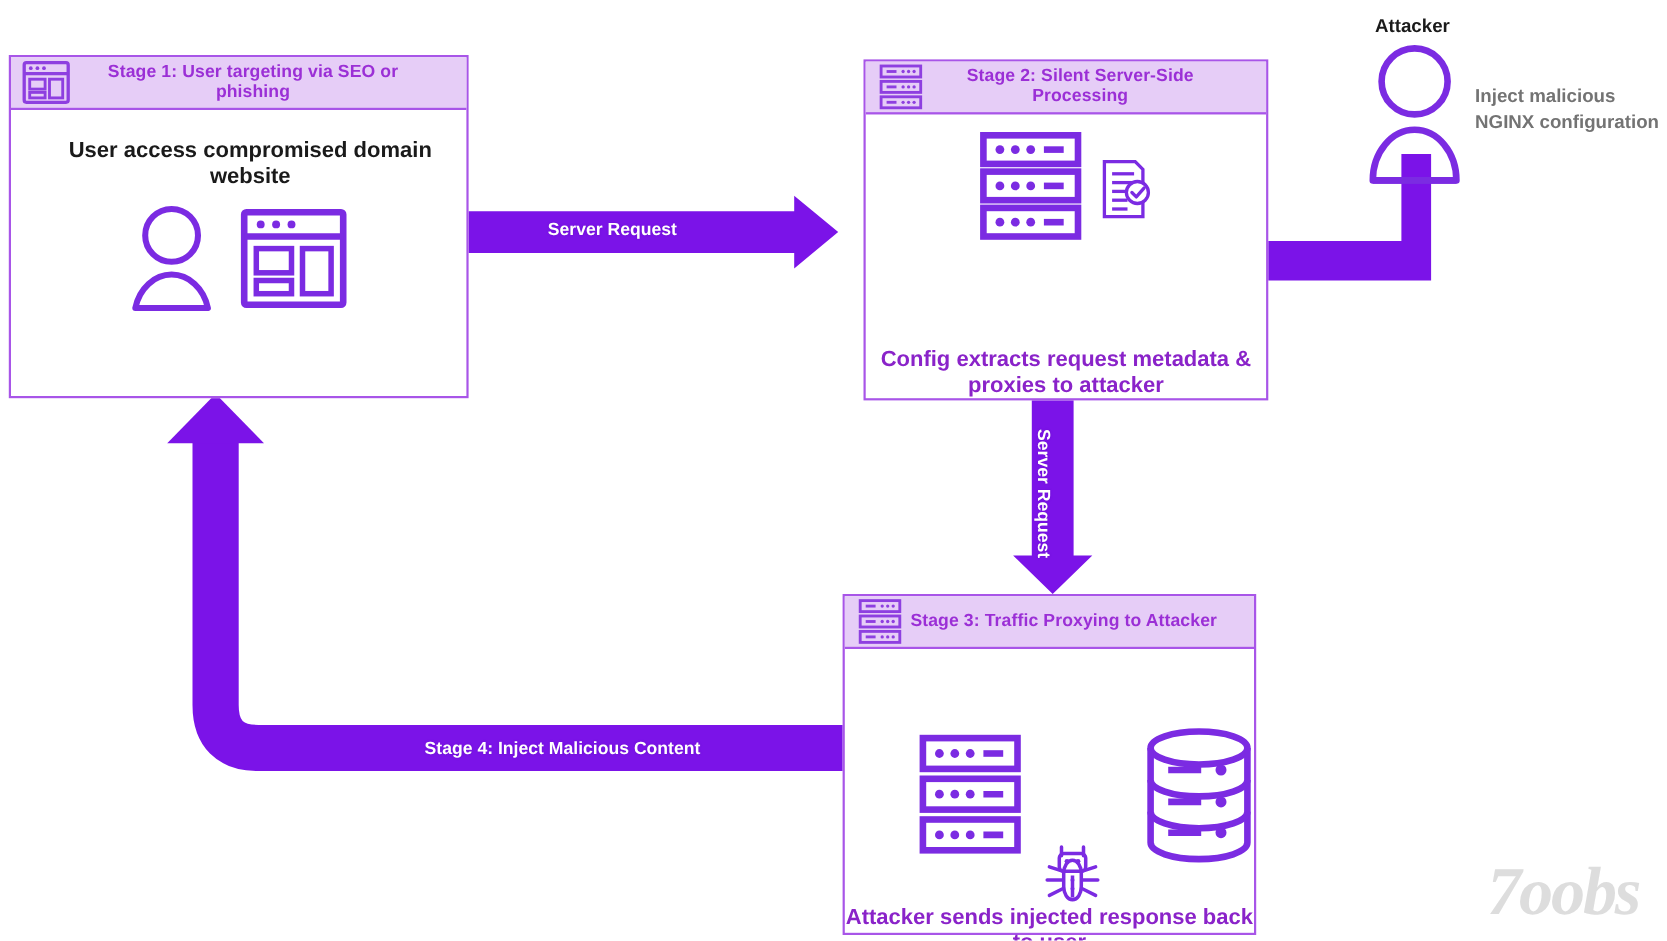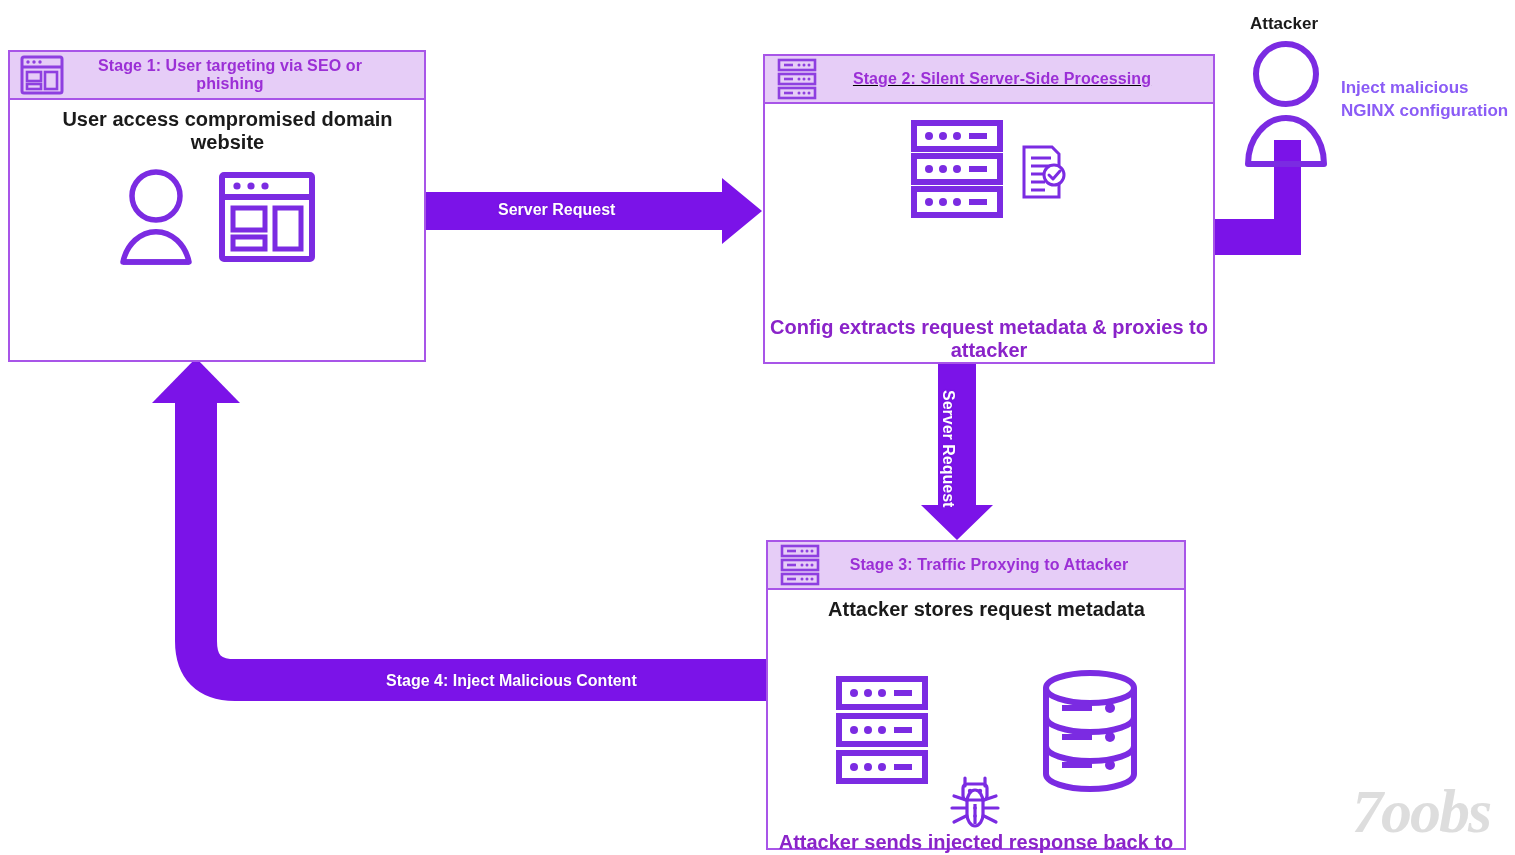--- a/index.html
+++ b/index.html
@@ -16,21 +16,21 @@
   }
   .stage-header .hdr-icon{flex:0 0 auto;width:52px;display:flex;align-items:center;justify-content:center;}
   .stage-header .hdr-title{
     flex:1 1 auto;text-align:center;
     color:#9b2fd6;font-weight:bold;font-size:16px;letter-spacing:.1px;
     padding-right:26px;
   }
   .stage-body{position:relative;height:calc(100% - 48px);}
   .body-title{
     text-align:center;color:#1a1a1a;font-weight:bold;font-size:20px;
-    margin-top:8px;
+    margin-top:26px;
     padding-left:21px;
   }
   .caption{
     position:absolute;left:0;right:0;text-align:center;
     color:#8a23c9;font-weight:bold;font-size:20px;
   }
   .url-caption{
     text-align:center;color:#8a23c9;font-weight:bold;font-size:14.5px;margin-top:4px;
   }
   .icon-row{display:flex;align-items:center;justify-content:center;gap:26px;margin-top:14px;}
@@ -96,21 +96,21 @@
 <div class="plain-label" style="left:1250px;top:2px;font-size:17px;color:#1a1a1a;margin-top:12px;">Attacker</div>
 
 <div style="position:absolute;left:1243px;top:38px;">
   <svg width="86" height="130" viewBox="0 0 86 130">
     <circle cx="43" cy="36" r="30" fill="none" stroke="#7b2be2" stroke-width="6"></circle>
     <path d="M5,126 A38,46 0 0 1 81,126 Z" fill="none" stroke="#7b2be2" stroke-width="6" stroke-linejoin="round"></path>
     <line x1="5" y1="126" x2="81" y2="126" stroke="#7b2be2" stroke-width="6"></line>
   </svg>
 </div>
 
-<div class="plain-label" style="left:1341px;top:76px;color:#8b5cf6;font-size:17px;line-height:23px;">
+<div class="plain-label" style="left:1341px;top:76px;color:#737373;font-size:17px;line-height:23px;">
   <div>Inject malicious</div>
   <div>NGINX configuration</div>
 </div>
 
 <div class="stage-box" style="left:8px;top:50px;width:418px;height:312px;">
   <div class="stage-header">
     <span class="hdr-icon">
       <svg width="44" height="40" viewBox="0 0 44 40">
         <rect x="2" y="2" width="40" height="36" rx="2" fill="none" stroke="#8e3fe0" stroke-width="3"></rect>
         <line x1="2" y1="12" x2="42" y2="12" stroke="#8e3fe0" stroke-width="3"></line>
@@ -139,21 +139,21 @@
           <circle cx="32" cy="14" r="3.6" fill="#7b2be2"></circle>
           <circle cx="46" cy="14" r="3.6" fill="#7b2be2"></circle>
         <rect x="14" y="36" width="32" height="22" fill="none" stroke="#7b2be2" stroke-width="5"></rect>
         <rect x="14" y="65" width="32" height="12" fill="none" stroke="#7b2be2" stroke-width="5"></rect>
         <rect x="56" y="36" width="26" height="41" fill="none" stroke="#7b2be2" stroke-width="5"></rect>
       </svg>
     </div>
   </div>
 </div>
 
-<div class="stage-box" style="left:763px;top:54px;width:452px;height:310px;text-decoration:underline;">
+<div class="stage-box" style="left:785px;top:54px;width:368px;height:310px;">
   <div class="stage-header">
     <span class="hdr-icon">
       <svg width="40" height="42" viewBox="0 0 40 42">
         <rect x="2" y="2" width="36" height="10" fill="none" stroke="#8e3fe0" stroke-width="2.6"></rect>
         <rect x="2" y="16" width="36" height="10" fill="none" stroke="#8e3fe0" stroke-width="2.6"></rect>
         <rect x="2" y="30" width="36" height="10" fill="none" stroke="#8e3fe0" stroke-width="2.6"></rect>
         <line x1="7" y1="7" x2="16" y2="7" stroke="#8e3fe0" stroke-width="2.6"></line>
         <line x1="7" y1="21" x2="16" y2="21" stroke="#8e3fe0" stroke-width="2.6"></line>
         <line x1="7" y1="35" x2="16" y2="35" stroke="#8e3fe0" stroke-width="2.6"></line>
         <circle cx="22" cy="7" r="1.5" fill="#8e3fe0"></circle>
@@ -196,21 +196,21 @@
         <line x1="10" y1="38" x2="24" y2="38" stroke="#7b2be2" stroke-width="3"></line>
         <line x1="10" y1="46" x2="24" y2="46" stroke="#7b2be2" stroke-width="3"></line>
         <circle cx="33" cy="31" r="10" fill="#ffffff" stroke="#7b2be2" stroke-width="3"></circle>
         <path d="M28,31 L32,35 L39,27" fill="none" stroke="#7b2be2" stroke-width="3" stroke-linecap="round" stroke-linejoin="round"></path>
       </svg>
     </div>
     <div class="caption" style="top:196px;">Config extracts request metadata &amp; proxies to attacker</div>
   </div>
 </div>
 
-<div class="stage-box" style="left:766px;top:540px;width:420px;height:310px;">
+<div class="stage-box" style="left:766px;top:540px;width:376px;height:310px;">
   <div class="stage-header">
     <span class="hdr-icon">
       <svg width="40" height="42" viewBox="0 0 40 42">
         <rect x="2" y="2" width="36" height="10" fill="none" stroke="#8e3fe0" stroke-width="2.6"></rect>
         <rect x="2" y="16" width="36" height="10" fill="none" stroke="#8e3fe0" stroke-width="2.6"></rect>
         <rect x="2" y="30" width="36" height="10" fill="none" stroke="#8e3fe0" stroke-width="2.6"></rect>
         <line x1="7" y1="7" x2="16" y2="7" stroke="#8e3fe0" stroke-width="2.6"></line>
         <line x1="7" y1="21" x2="16" y2="21" stroke="#8e3fe0" stroke-width="2.6"></line>
         <line x1="7" y1="35" x2="16" y2="35" stroke="#8e3fe0" stroke-width="2.6"></line>
         <circle cx="22" cy="7" r="1.5" fill="#8e3fe0"></circle>
@@ -220,21 +220,20 @@
           <circle cx="27" cy="21" r="1.5" fill="#8e3fe0"></circle>
           <circle cx="32" cy="21" r="1.5" fill="#8e3fe0"></circle>
         <circle cx="22" cy="35" r="1.5" fill="#8e3fe0"></circle>
           <circle cx="27" cy="35" r="1.5" fill="#8e3fe0"></circle>
           <circle cx="32" cy="35" r="1.5" fill="#8e3fe0"></circle>
       </svg>
     </span>
     <span class="hdr-title">Stage 3: Traffic Proxying to Attacker</span>
   </div>
   <div class="stage-body">
-    <div class="body-title">Attacker stores request metadata</div>
 
     <div style="position:absolute;left:68px;top:78px;">
       <svg width="92" height="110" viewBox="0 0 92 110">
         <rect x="3" y="3" width="86" height="28" fill="none" stroke="#7b2be2" stroke-width="6"></rect>
         <rect x="3" y="40" width="86" height="28" fill="none" stroke="#7b2be2" stroke-width="6"></rect>
         <rect x="3" y="77" width="86" height="28" fill="none" stroke="#7b2be2" stroke-width="6"></rect>
         <circle cx="18" cy="17" r="4" fill="#7b2be2"></circle>
           <circle cx="32" cy="17" r="4" fill="#7b2be2"></circle>
           <circle cx="46" cy="17" r="4" fill="#7b2be2"></circle>
         <line x1="58" y1="17" x2="76" y2="17" stroke="#7b2be2" stroke-width="6"></line>

